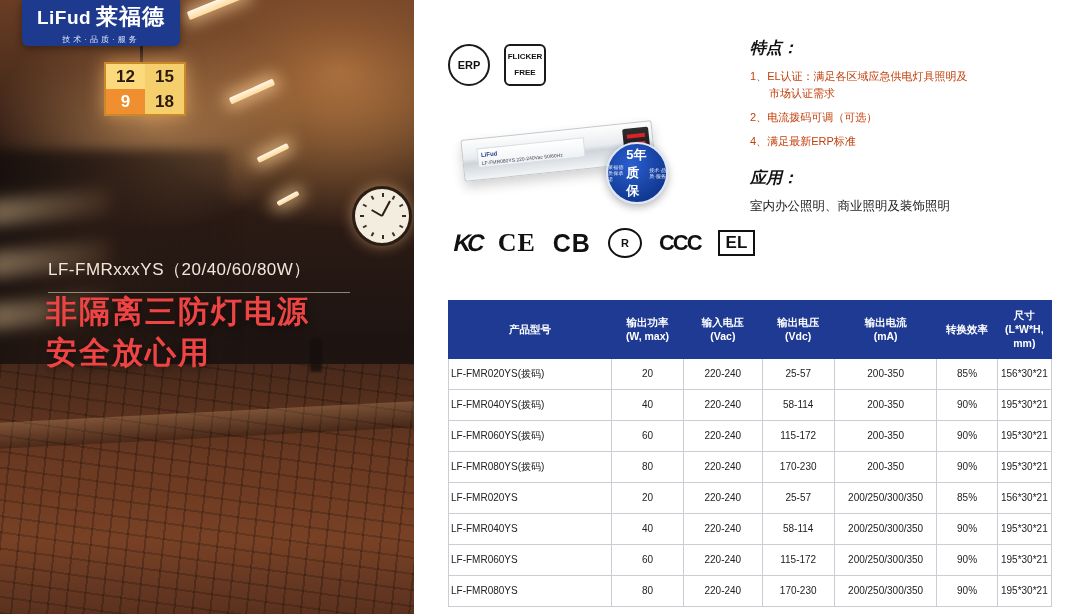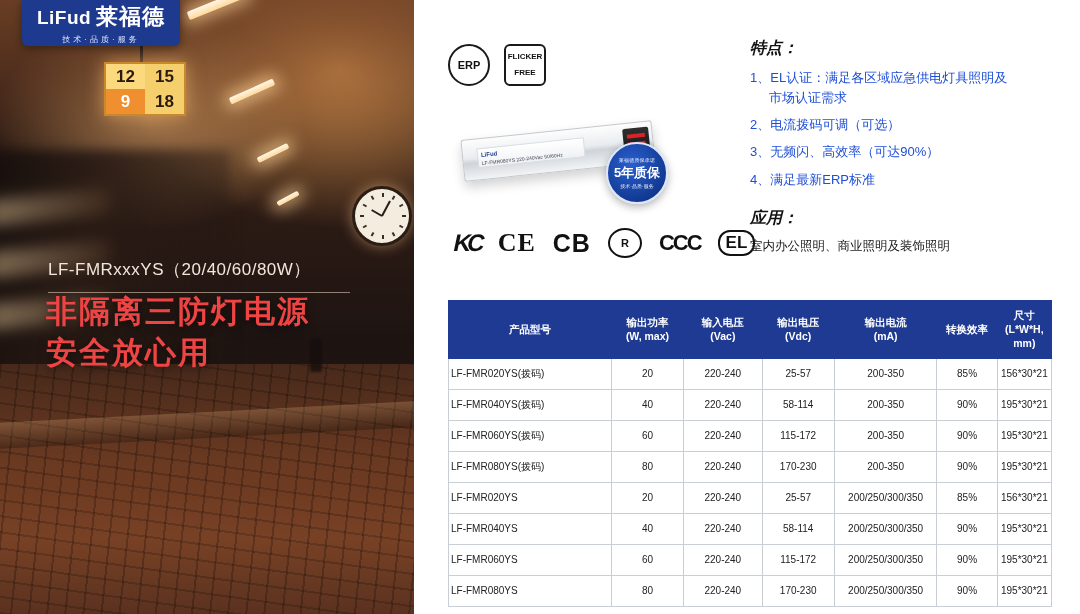--- a/index.html
+++ b/index.html
@@ -196,21 +196,21 @@
     background: linear-gradient(180deg,#2e2e2e,#151515);
     border-radius: 2px;
   }
   .driver-end i {
     position: absolute; left: 4px; width: 18px; height: 4px; background: #d8232a; display:block;
   }
   .seal {
     position: absolute; right: 6px; top: 30px; width: 58px; height: 58px;
     border-radius: 50%;
     background: radial-gradient(circle at 40% 35%, #2a5fd0, #123a94 70%, #0c2c75 100%);
-    color: #fff; display: flex; flex-direction: column; align-items: center; justify-content: center;
+    color: #fff; display: flex; flex-direction: row; align-items: center; justify-content: center;
     box-shadow: 0 3px 8px rgba(0,0,0,.3);
     border: 2px solid #dce6fb;
   }
   .seal-top { font-size: 5px; letter-spacing: .2px; opacity: .9; }
   .seal-main { font-size: 13px; font-weight: 700; margin: 1px 0; }
   .seal-bot { font-size: 5px; opacity: .9; }
 
   
   .marks {
     position: absolute; left: 40px; top: 228px;
@@ -219,33 +219,33 @@
   }
   .mark-kc { font-size: 24px; letter-spacing: -4px; font-weight: 700; transform: skewX(-12deg); }
   .mark-ce { font-size: 26px; font-weight: 700; letter-spacing: 1px; font-family: "Liberation Serif", serif; }
   .mark-cb { font-size: 25px; font-weight: 700; letter-spacing: 1px; }
   .mark-rcm {
     width: 30px; height: 26px; border: 2px solid #111; border-radius: 50%;
     display: flex; align-items: center; justify-content: center; font-size: 11px; font-weight: 700;
   }
   .mark-ccc { font-size: 22px; font-weight: 700; letter-spacing: -2px; }
   .mark-el {
-    border: 2px solid #111; border-radius: 12px; padding: 1px 6px;
+    border: 2px solid #111; border-radius: 0; padding: 1px 6px;
     font-size: 17px; font-weight: 700;
   }
 
   
   .features {
     position: absolute; left: 336px; top: 38px; width: 310px;
   }
   .sec-title {
     font-size: 16px; font-weight: 700; color: #111; margin-bottom: 9px; font-style: italic;
   }
   .feat-item {
-    font-size: 13px; color: #1d4ed8; line-height: 1.55; margin-bottom: 7px;
+    font-size: 11px; color: #c2410c; line-height: 1.55; margin-bottom: 7px;
   }
   .feat-item .cont { display: block; padding-left: 19px; }
   .apps { margin-top: 18px; }
   .apps-text { font-size: 12.5px; color: #1a1a1a; }
 
   
   .table-wrap {
     position: absolute; left: 34px; top: 300px; width: 604px;
   }
   table {
@@ -382,23 +382,20 @@
     <div class="sec-title">特点：</div>
 
     <div class="feat-item">
       <span>1、</span><span>EL认证：满足各区域应急供电灯具照明及</span>
       <span class="cont">市场认证需求</span>
     </div>
     <div class="feat-item">
       <span>2、</span><span>电流拨码可调（可选）</span>
     </div>
     <div class="feat-item">
-      <span>3、</span><span>无频闪、高效率（可达90%）</span>
-    </div>
-    <div class="feat-item">
       <span>4、</span><span>满足最新ERP标准</span>
     </div>
 
     <div class="apps">
       <div class="sec-title">应用：</div>
       <div class="apps-text">室内办公照明、商业照明及装饰照明</div>
     </div>
   </div>
 
   <div class="table-wrap">

